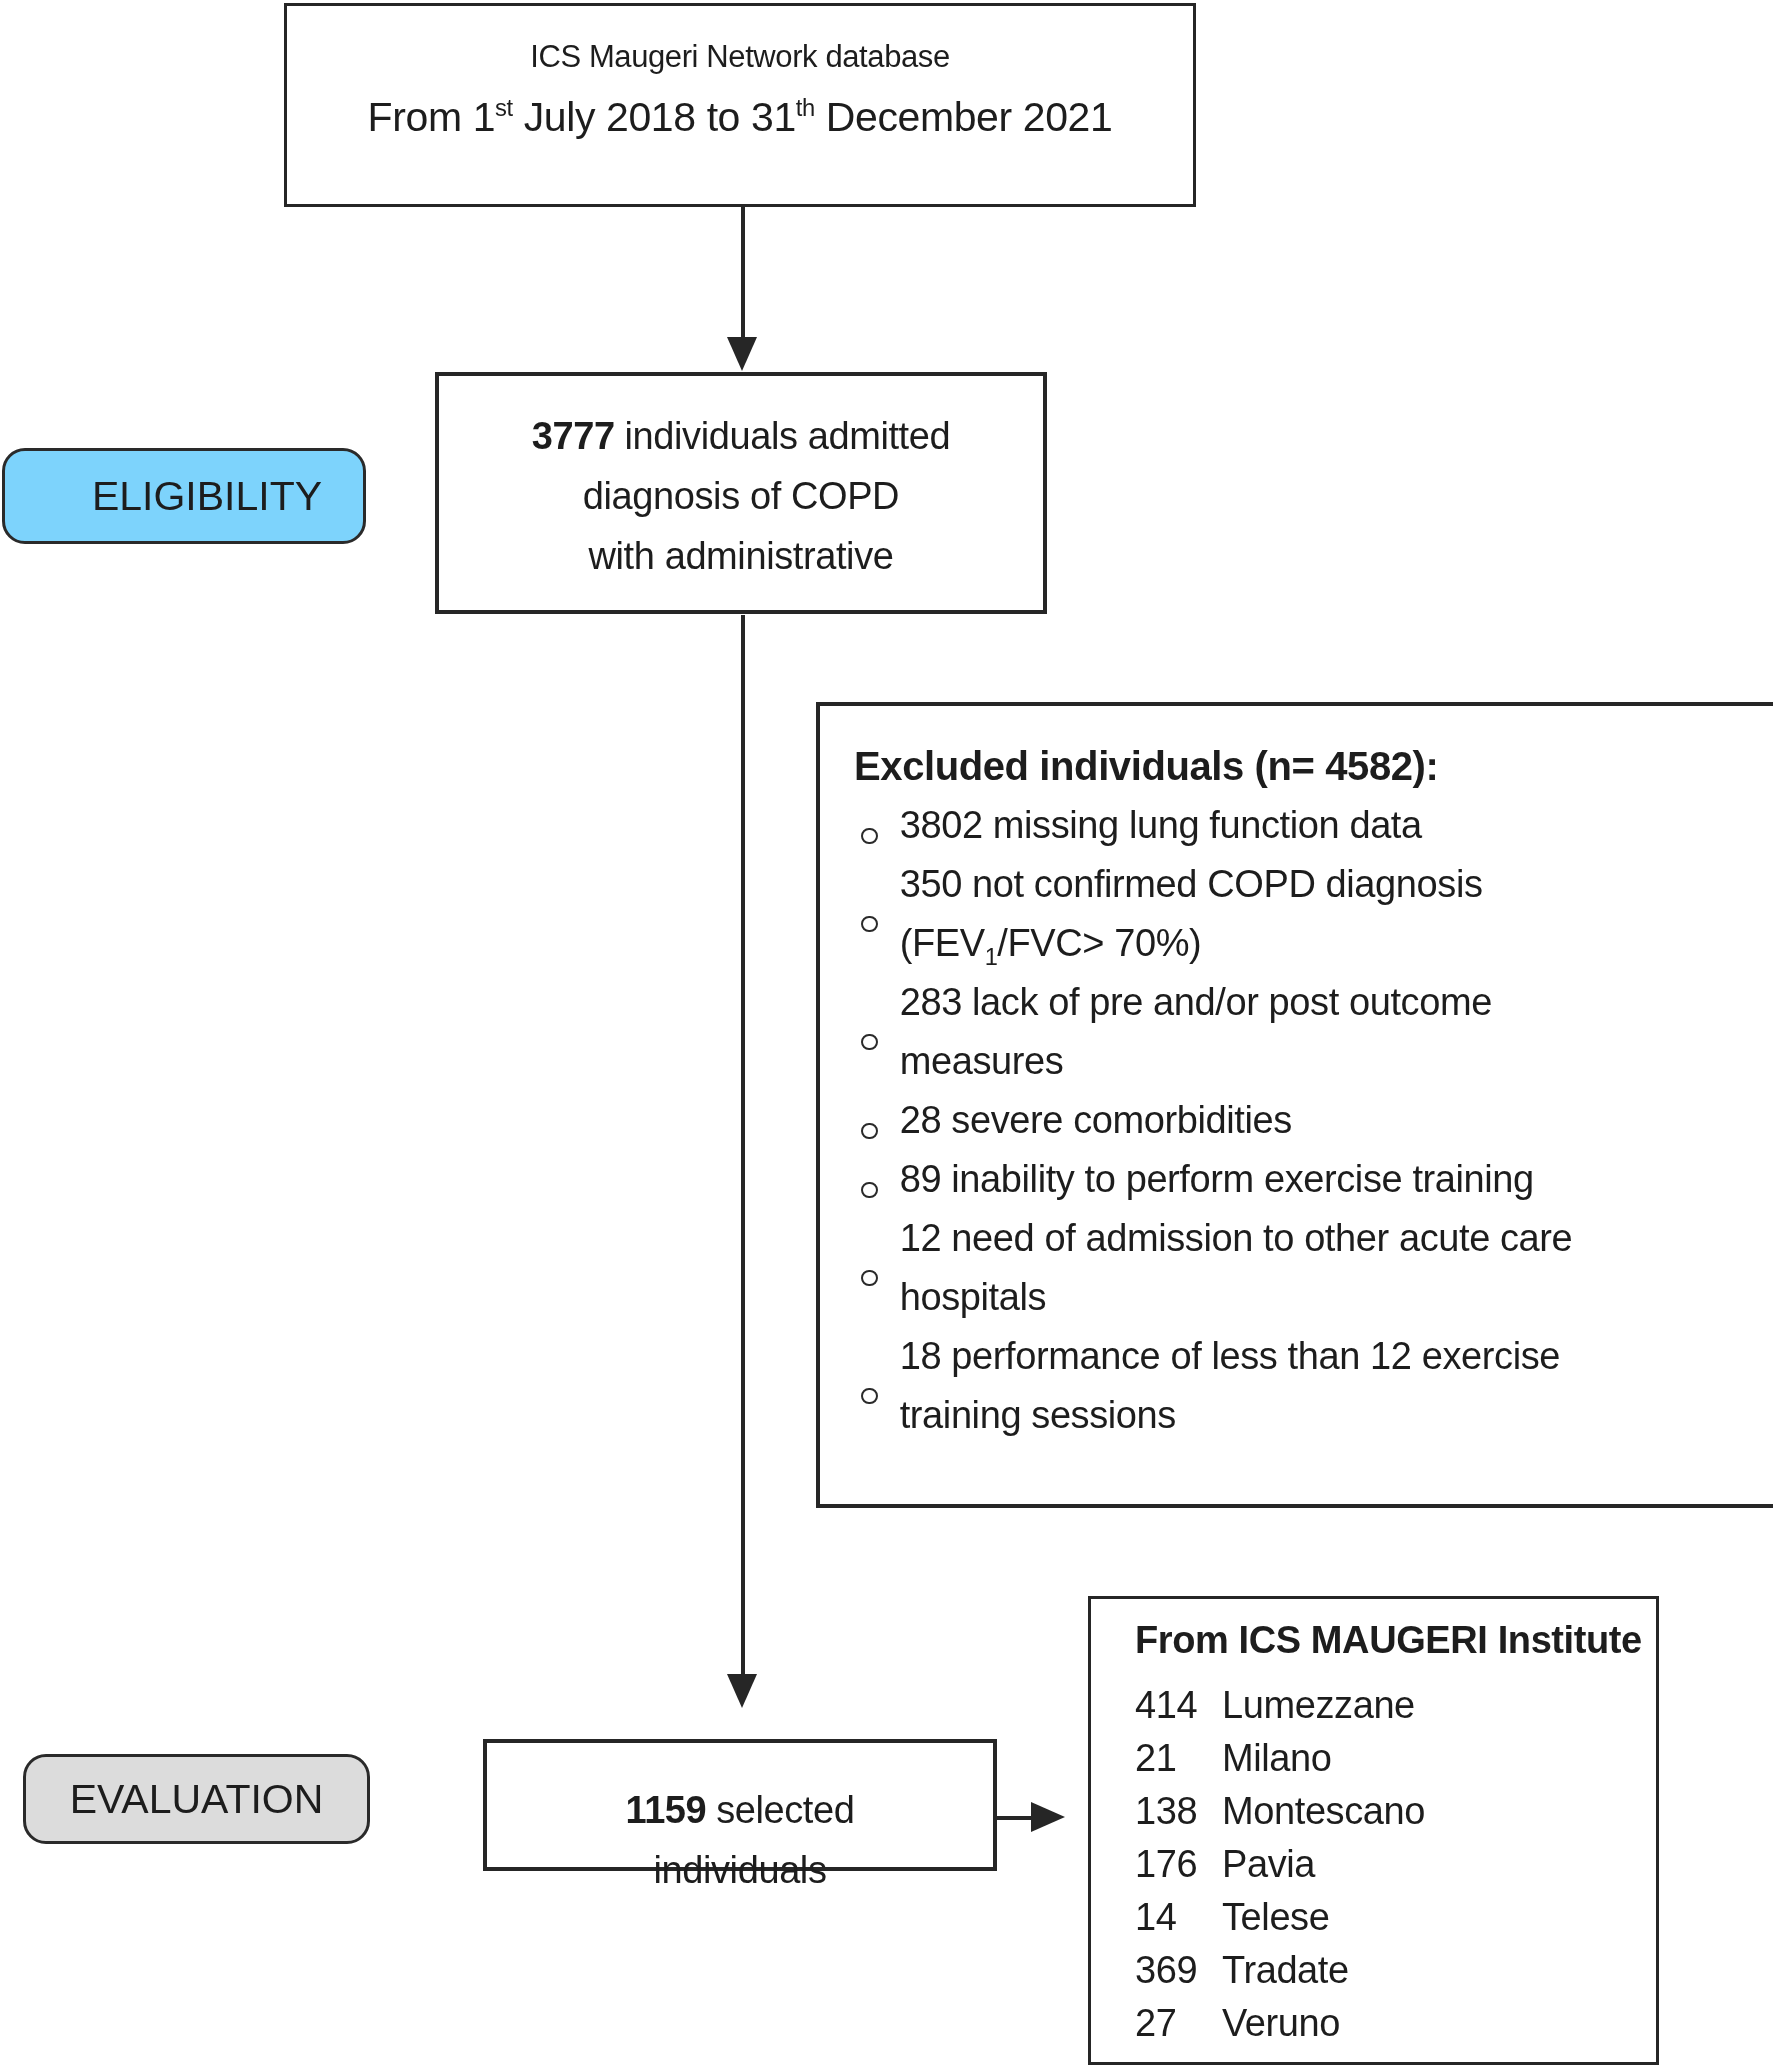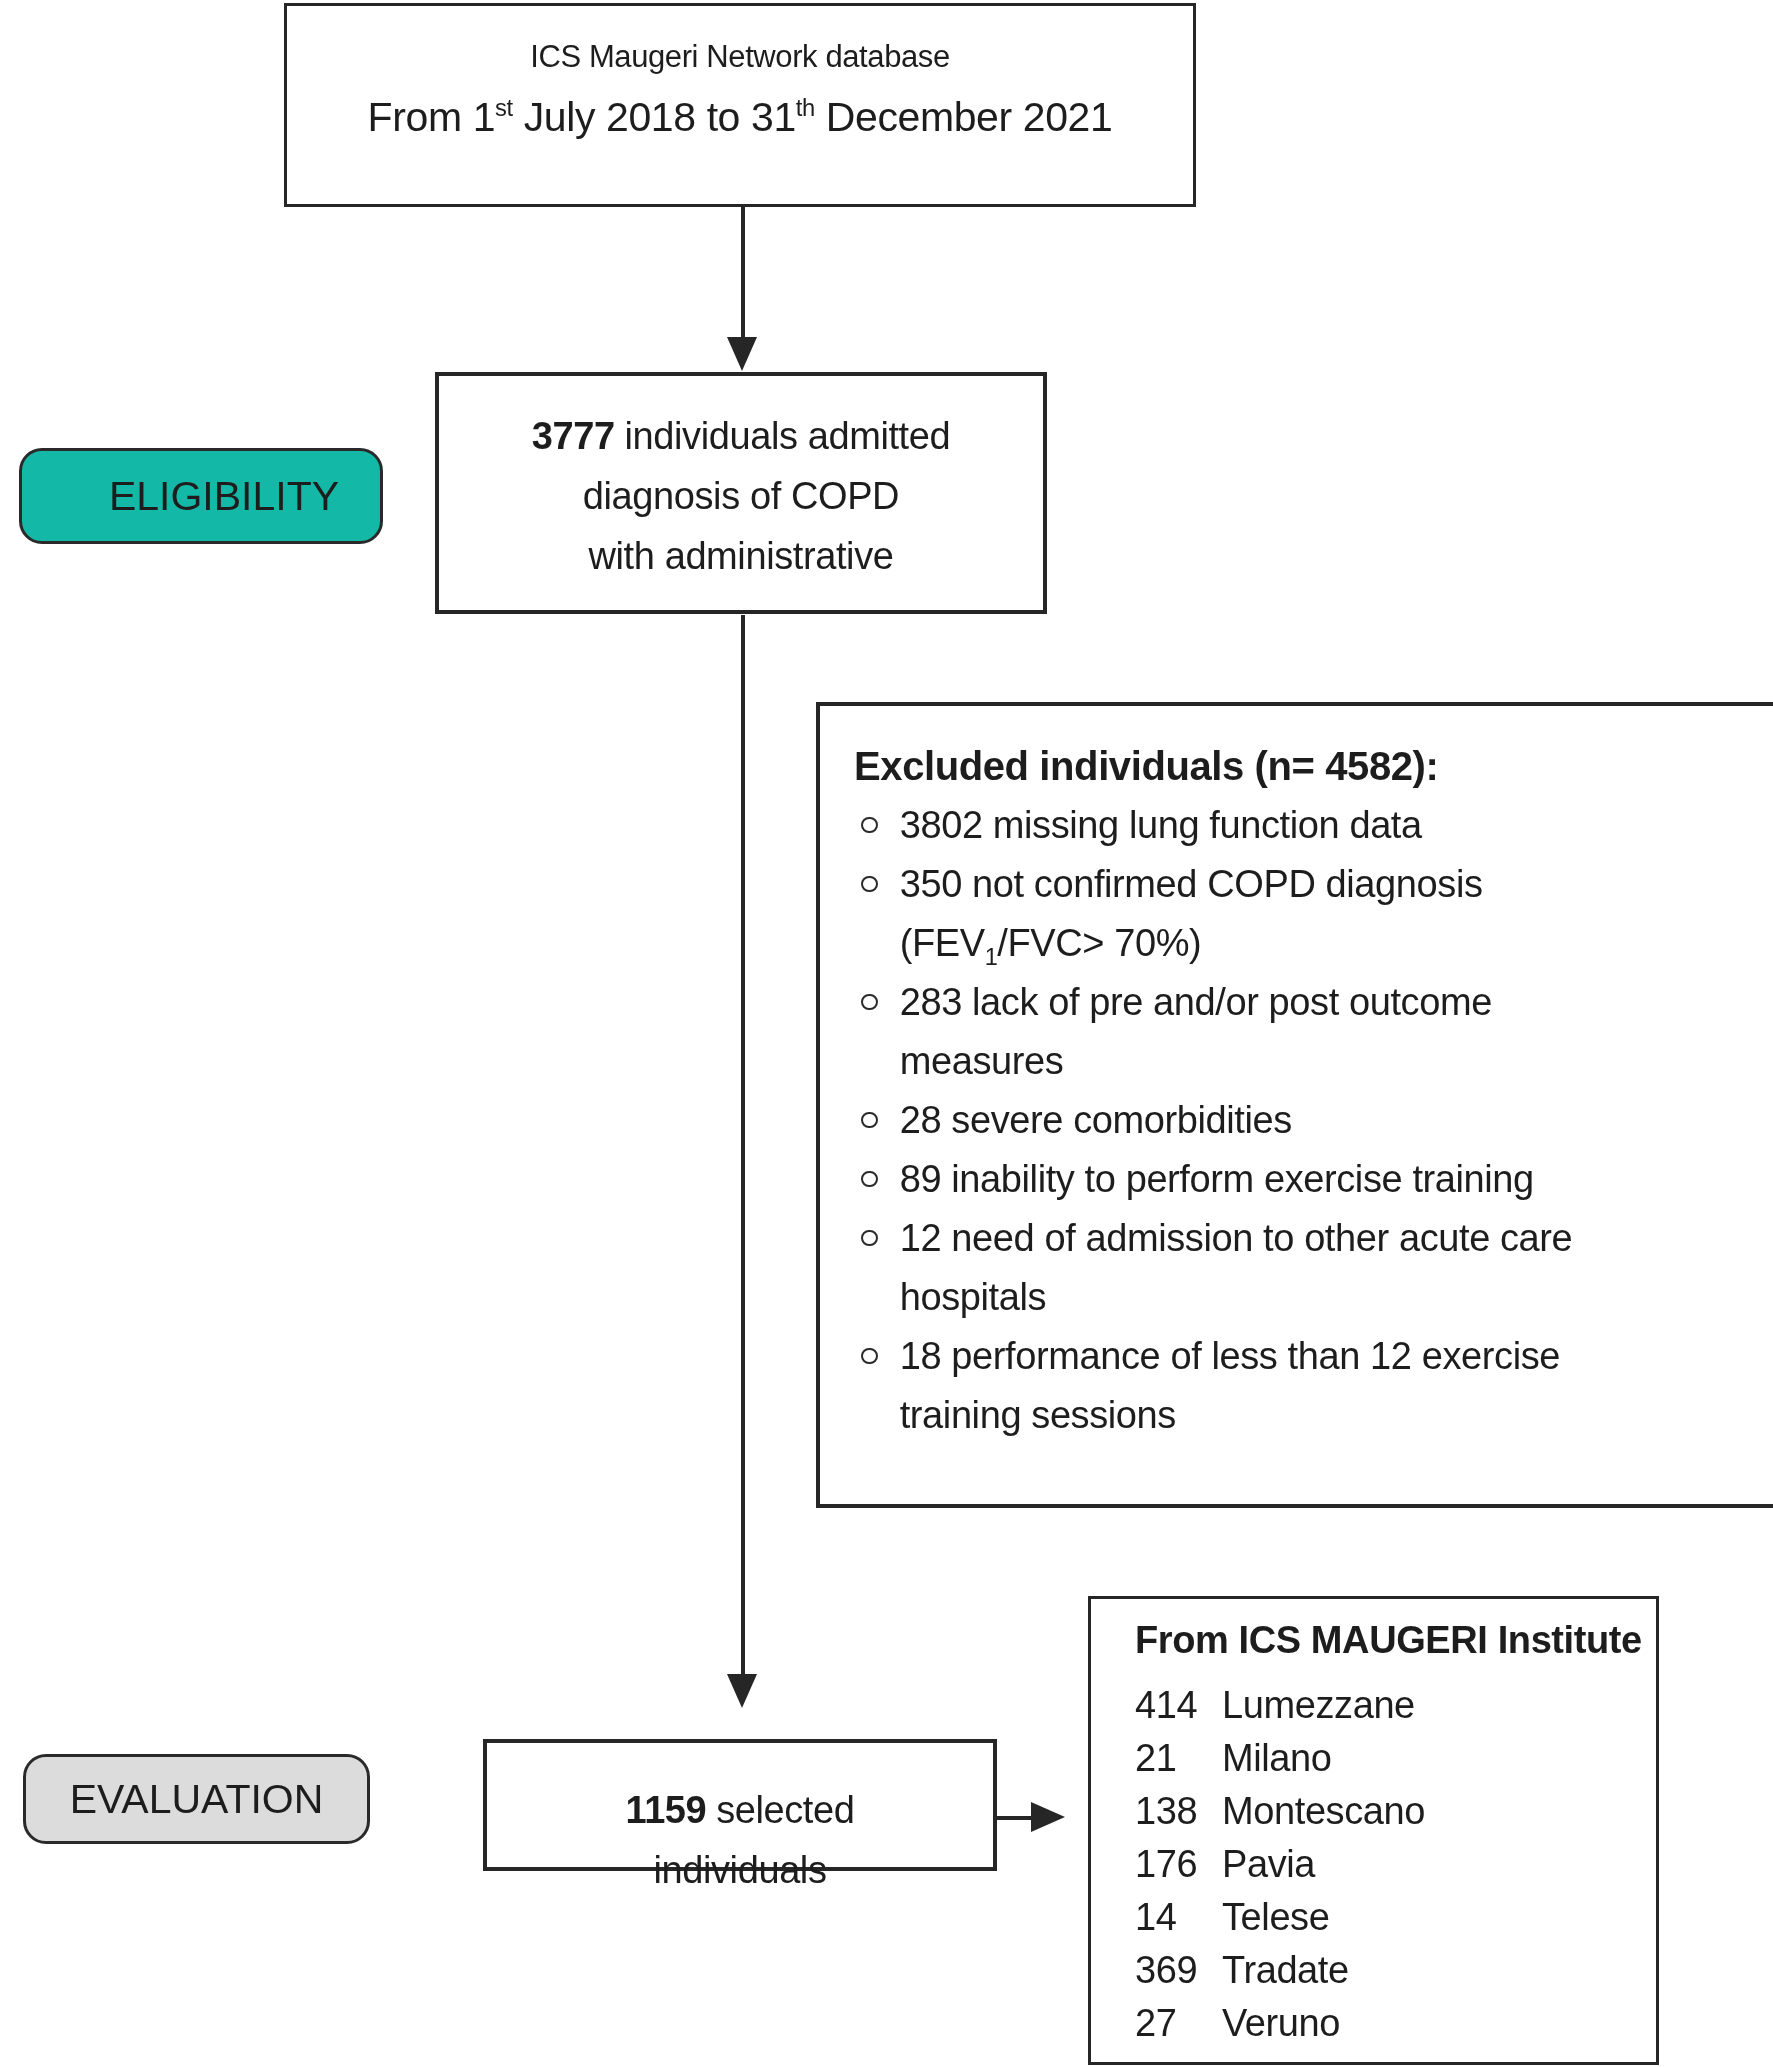--- a/index.html
+++ b/index.html
@@ -32,21 +32,21 @@
     border-left:34px solid #262626;
   }
   sup{font-size:58%;vertical-align:super;line-height:0;}
   sub{font-size:62%;vertical-align:sub;line-height:0;}
 
   
   .excluded{
     text-align:left;padding:31px 16.4px 0 34px;margin-left:14px;
   }
   .excluded .ex-title{font-size:40px;font-weight:bold;line-height:59px;white-space:nowrap;}
-  .ex-item{display:flex;align-items:flex-start;}
+  .ex-item{display:flex;align-items:center;}
   .ex-bullet{
     flex:none;width:12.3px;height:12.3px;border:2.5px solid #2a2a2a;border-radius:50%;
     margin:20.5px 22px 0 7.4px;
   }
   .ex-text{font-size:38px;line-height:59px;}
   .ex-text div{white-space:nowrap;}
 
   
   .institute{
     text-align:left;padding:18px 11.5px 0 44px;border-width:3.3px;
@@ -62,21 +62,21 @@
 <div class="canvas">
 
   <div class="box" style="left:284px;top:2.5px;width:912px;height:204px;border-width:3.3px;padding-top:21px;">
     <div class="bline" style="font-size:31px;">ICS Maugeri Network database</div>
     <div class="bline" style="font-size:41px;"><span>From 1</span><sup>st</sup><span> July 2018 to 31</span><sup>th</sup><span> December 2021</span></div>
   </div>
 
   <div class="vline" style="left:741px;top:206px;height:133px;"></div>
   <div class="arrow-down" style="left:727px;top:337px;"></div>
 
-  <div class="pill" style="left: 19px; top: 448px; width: 364px; height: 96px; background: #14b8a6; padding-left: 46px;">ELIGIBILITY</div>
+  <div class="pill" style="left: 2px; top: 448px; width: 364px; height: 96px; background: #7dd3fc; padding-left: 46px;">ELIGIBILITY</div>
 
   <div class="box" style="left:435px;top:372px;width:612px;height:242px;padding-top:29.5px;">
     <div class="bline"><span class="count">3777</span><span>individuals admitted</span></div>
     <div class="bline">diagnosis of COPD</div>
     <div class="bline">with administrative</div>
   </div>
 
   <div class="vline" style="left:741px;top:615px;height:1061px;"></div>
   <div class="arrow-down" style="left:727px;top:1674px;"></div>
 

